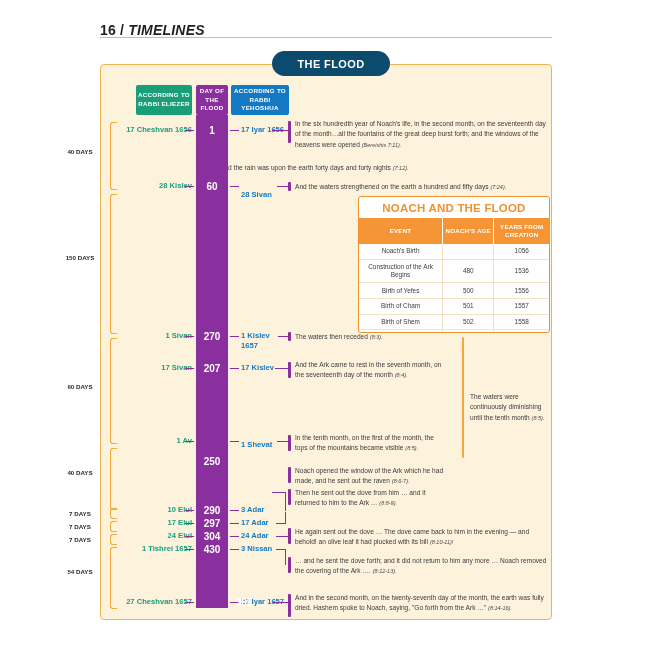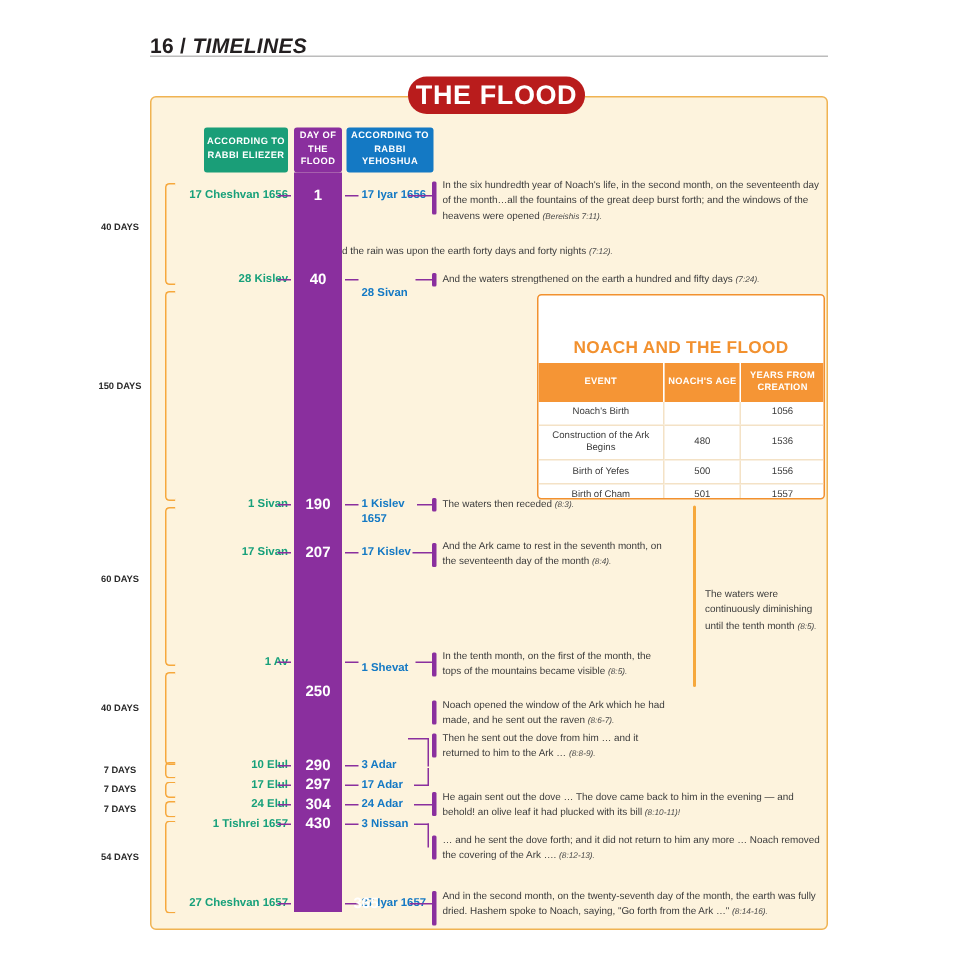--- a/index.html
+++ b/index.html
@@ -20,22 +20,22 @@
 
   
   .panel {
     position:absolute; left:100px; top:64px; width:452px; height:556px;
     background:#fdf3dd; border:1px solid #f0b352; border-radius:4px;
   }
 
   
   .title-pill {
     position:absolute; left:272px; top:51px; width:118px; height:25px;
-    background:#b91c1c; border-radius:13px; color:#fff;
-    font-size:18px; font-weight:bold; letter-spacing:.4px;
+    background:#0c4a6e; border-radius:13px; color:#fff;
+    font-size:11px; font-weight:bold; letter-spacing:.4px;
     display:flex; align-items:center; justify-content:center; z-index:6;
   }
 
   
   .col-head {
     position:absolute; color:#fff; font-size:6.2px; font-weight:bold;
     text-align:center; line-height:1.38; letter-spacing:.3px;
     display:flex; align-items:center; justify-content:center; padding:2px 1px;
     border-radius:2px; z-index:5;
   }
@@ -90,21 +90,21 @@
   .orange-vline { position:absolute; width:1.8px; background:#f6a83c; border-radius:1px; }
 
   
   .card {
     position:absolute; left:358px; top:196px; width:192px; height:137px;
     background:#ffffff; border:1.5px solid #f2912f; border-radius:3px;
     z-index:7; overflow:hidden;
   }
   .card-title {
     text-align:center; color:#f2912f; font-size:11.5px; font-weight:bold;
-    padding:5px 0 4px; letter-spacing:.2px;margin-top:24px;
+    padding:5px 0 4px; letter-spacing:.2px;
   }
   .card table { width:100%; border-collapse:collapse; table-layout:fixed; }
   .card th {
     background:#f59535; color:#fff; font-size:6.2px; font-weight:bold;
     padding:5px 2px; text-align:center; line-height:1.3; letter-spacing:.2px;
     border-left:1px solid #fff;
   }
   .card th:first-child { border-left:none; }
   .card td {
     font-size:6.4px; color:#3b3b3b; text-align:center; padding:3.1px 2px;
@@ -171,21 +171,21 @@
     <span class="cite">(Bereishis 7:11).</span>
   </div>
 
   <div class="txt" style="left:220px; top:163px; width:330px;">
     <span>And the rain was upon the earth forty days and forty nights</span>
     <span class="cite">(7:12).</span>
   </div>
 
   <div class="eliezer-date" style="left:112px; top:181px;">28 Kislev</div>
   <div class="lead-left" style="left:185px; top:186px; width:9px;"></div>
-  <div class="day-num" style="top:181px;">40</div>
+  <div class="day-num" style="top:181px;">60</div>
   <div class="lead-right" style="left:230px; top:186px; width:9px;"></div>
   <div class="yeho-date" style="left:241px; top:190px;">28 Sivan</div>
   <div class="lead-right" style="left:277px; top:186px; width:13px;"></div>
   <div class="tick" style="left:288px; top:182px; height:9px;"></div>
   <div class="txt" style="left:295px; top:182px; width:252px;">
     <span>And the waters strengthened on the earth a hundred and fifty days</span>
     <span class="cite">(7:24).</span>
   </div>
 
   <div class="card">
@@ -228,21 +228,21 @@
           <td class="ev">The Flood Begins</td>
           <td>600</td>
           <td>1656</td>
         </tr>
       </tbody>
     </table>
   </div>
 
   <div class="eliezer-date" style="left:112px; top:331px;">1 Sivan</div>
   <div class="lead-left" style="left:185px; top:336px; width:9px;"></div>
-  <div class="day-num" style="top:331px;">190</div>
+  <div class="day-num" style="top:331px;">270</div>
   <div class="lead-right" style="left:230px; top:336px; width:9px;"></div>
   <div class="yeho-date" style="left:241px; top:331px; width:36px;">1 Kislev 1657</div>
   <div class="lead-right" style="left:278px; top:336px; width:12px;"></div>
   <div class="tick" style="left:288px; top:332px; height:9px;"></div>
   <div class="txt" style="left:295px; top:332px; width:155px;">
     <span>The waters then receded</span>
     <span class="cite">(8:3).</span>
   </div>
 
   <div class="eliezer-date" style="left:112px; top:363px;">17 Sivan</div>

